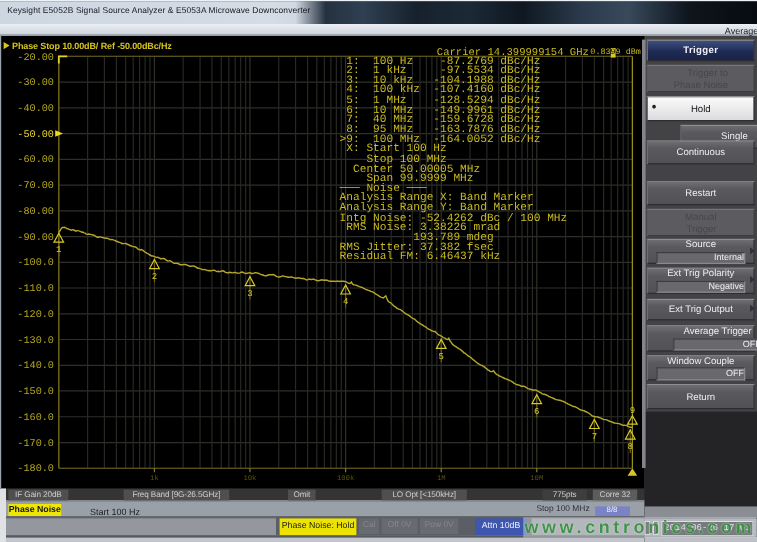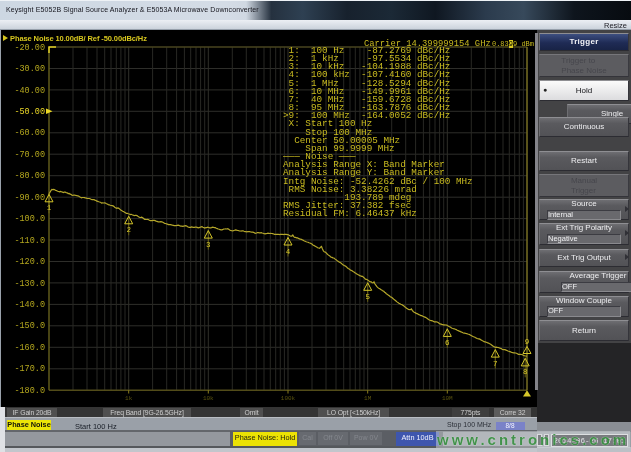--- a/index.html
+++ b/index.html
@@ -12,21 +12,21 @@
 #screen{left:0;top:30px;width:631px;height:422px;background:#000;}
 #ptitle{left:10px;top:34px;font-size:7.5px;font-weight:bold;color:#d6c61e;letter-spacing:-0.1px;}
 #parrow{left:3px;top:35px;width:0;height:0;border-left:5px solid #d6c61e;border-top:3.5px solid transparent;border-bottom:3.5px solid transparent;}
 #carrier{left:364px;top:38.5px;font-size:8.8px;font-family:"Liberation Mono",monospace;color:#c8ba20;white-space:pre;}
 #dbm{left:465px;top:39.5px;width:69px;font-size:7px;font-family:"Liberation Mono",monospace;color:#c8ba20;text-align:right;white-space:pre;}
 #dbm b{background:#d8ca22;color:#000;font-weight:normal;}
 #mtable{left:283px;top:47px;font-size:9.3px;line-height:8.15px;font-family:"Liberation Mono",monospace;color:#c9bb20;white-space:pre;}
 #softcol{left:537px;top:30px;width:94px;height:392px;background:#434345;}
 #softcolbot{left:537px;top:343px;width:94px;height:79px;background:#242426;}
 #colstrip{left:535px;top:33px;width:3px;height:357px;background:#84848a;}
-.btn{position:absolute;left:539px;width:90px;background:linear-gradient(180deg,#6e6e72,#5a5a5e 30%,#525256);border:1px solid;border-color:#8e8e92 #35353b #2c2c32 #6e6e72;color:#eeeef0;font-size:8px;text-align:left;display:flex;align-items:center;justify-content:center;flex-direction:column;line-height:9.5px;}
+.btn{position:absolute;left:539px;width:90px;background:linear-gradient(180deg,#6e6e72,#5a5a5e 30%,#525256);border:1px solid;border-color:#8e8e92 #35353b #2c2c32 #6e6e72;color:#eeeef0;font-size:8px;text-align:right;display:flex;align-items:center;justify-content:center;flex-direction:column;line-height:9.5px;}
 .btn.dis{background:#5c5c60;color:#46464c;border-color:#76767a #3a3a40 #34343a #5a5a5e;}
 .btn.hold{background:linear-gradient(180deg,#fbfbfb,#dcdcde);color:#121216;}
 .btn.hdr{background:linear-gradient(180deg,#3d4f80,#1f2b55 55%,#182346);color:#f2f2f6;font-weight:bold;letter-spacing:0.3px;}
 .bullet{position:absolute;left:543px;font-size:7px;color:#222;}
 .val{display:block;margin-top:1px;background:#69696d;border:1px solid;border-color:#3c3c42 #8a8a8e #8a8a8e #3c3c42;width:74px;line-height:8.5px;font-size:7.5px;color:#f0f0f2;}
 .arr{position:absolute;left:625px;width:0;height:0;border-left:4px solid #303036;border-top:3px solid transparent;border-bottom:3px solid transparent;}
 #rowA{left:5px;top:406.5px;width:532px;height:11.5px;background:#343434;border-bottom:1px solid #b9bdc3;}
 .segA{position:absolute;top:407.5px;height:9.5px;background:#4f4f4f;color:#cfcfcf;font-size:6.8px;text-align:center;line-height:9.5px;letter-spacing:-0.1px;}
 #rowB{left:5px;top:418px;width:532px;height:12px;background:#9aa0a8;}
 #pnbox{left:7px;top:420px;width:44px;height:10px;background:#ede607;color:#15150a;font-size:7.3px;font-weight:bold;text-align:center;line-height:10px;}
@@ -45,21 +45,21 @@
 .tray{position:absolute;top:433.5px;width:5px;height:12px;background:#2e2e30;border:1px solid #dcdcdc;}
 #datebox{left:551px;top:433.5px;width:77px;height:13px;background:#242428;border:1px solid #e4e4e4;color:#e8e8ea;font-size:7.5px;font-family:"Liberation Mono",monospace;text-align:center;line-height:12px;}
 #wmark{left:436px;top:431px;font-size:15px;font-weight:bold;color:#3f9148;letter-spacing:3px;background:rgba(213,218,222,0.5);padding:0 1px;text-shadow:0 0 1px #f0fff0;opacity:0.95;}
 #leftedge{left:0;top:407px;width:5px;height:45px;background:#dfe1e5;}
 #lefthair{left:0;top:30px;width:1px;height:377px;background:#9aa2ac;}
 </style></head>
 <body>
 <div class="abs" id="titlebar"></div>
 <div class="abs" id="titletext">Keysight E5052B Signal Source Analyzer &amp; E5053A Microwave Downconverter</div>
 <div class="abs" id="menubar"></div>
-<div class="abs" id="resize">Resize</div>
+<div class="abs" id="resize">Average</div>
 <div class="abs" id="screen"></div>
 <svg class="abs" style="left:0;top:30px" width="537" height="392" viewBox="0 30 537 392" font-family="Liberation Mono,monospace" font-size="7.5">
 <g>
       <line x1="49" y1="47.0" x2="527" y2="47.0" stroke="#2e2e2a"></line>
 <line x1="49" y1="68.5" x2="527" y2="68.5" stroke="#2e2e2a"></line>
 <line x1="49" y1="89.9" x2="527" y2="89.9" stroke="#2e2e2a"></line>
 <line x1="49" y1="111.3" x2="527" y2="111.3" stroke="#2e2e2a"></line>
 <line x1="49" y1="132.8" x2="527" y2="132.8" stroke="#2e2e2a"></line>
 <line x1="49" y1="154.2" x2="527" y2="154.2" stroke="#2e2e2a"></line>
 <line x1="49" y1="175.7" x2="527" y2="175.7" stroke="#2e2e2a"></line>
@@ -185,21 +185,21 @@
 <line x1="495.3" y1="348.6" x2="495.3" y2="368.6" stroke="#6a6214"></line>
 <path d="M495.3 349.6 L491.3 357.1 L499.3 357.1 Z" fill="none" stroke="#d6c72a"></path>
 <text x="495.3" y="365.6" text-anchor="middle" fill="#d6c72a" font-size="7.5">7</text>
 <line x1="525.2" y1="357.4" x2="525.2" y2="377.4" stroke="#6a6214"></line>
 <path d="M525.2 358.4 L521.2 365.9 L529.2 365.9 Z" fill="none" stroke="#d6c72a"></path>
 <text x="525.2" y="374.4" text-anchor="middle" fill="#d6c72a" font-size="7.5">8</text>
 <path d="M527 346.5 L523 353.5 L531 353.5 Z" fill="none" stroke="#d6c72a"></path>
 <text x="527" y="344" text-anchor="middle" fill="#d6c72a" font-size="7.5">9</text>
 </svg>
 <div class="abs" id="parrow"></div>
-<div class="abs" id="ptitle">Phase Noise 10.00dB/ Ref -50.00dBc/Hz</div>
+<div class="abs" id="ptitle">Phase Stop 10.00dB/ Ref -50.00dBc/Hz</div>
 <div class="abs" id="carrier">Carrier 14.399999154 GHz</div>
 <div class="abs" id="dbm">0.83<b>9</b>9 dBm</div>
 <pre class="abs" id="mtable"> 1:  100 Hz    -87.2769 dBc/Hz
  2:  1 kHz     -97.5534 dBc/Hz
  3:  10 kHz   -104.1988 dBc/Hz
  4:  100 kHz  -107.4160 dBc/Hz
  5:  1 MHz    -128.5294 dBc/Hz
  6:  10 MHz   -149.9961 dBc/Hz
  7:  40 MHz   -159.6728 dBc/Hz
  8:  95 MHz   -163.7876 dBc/Hz

